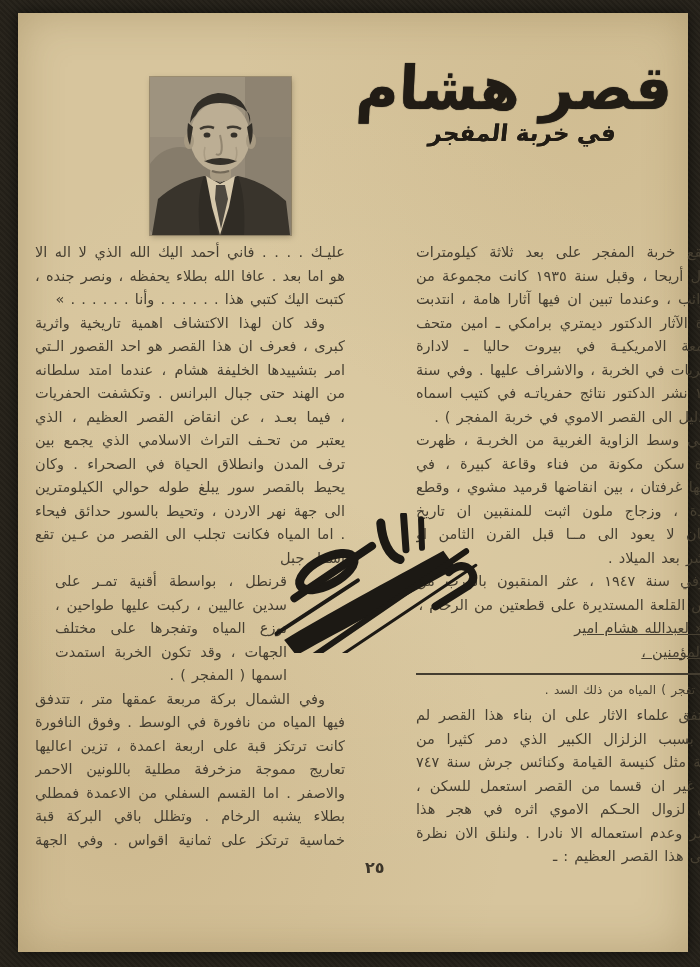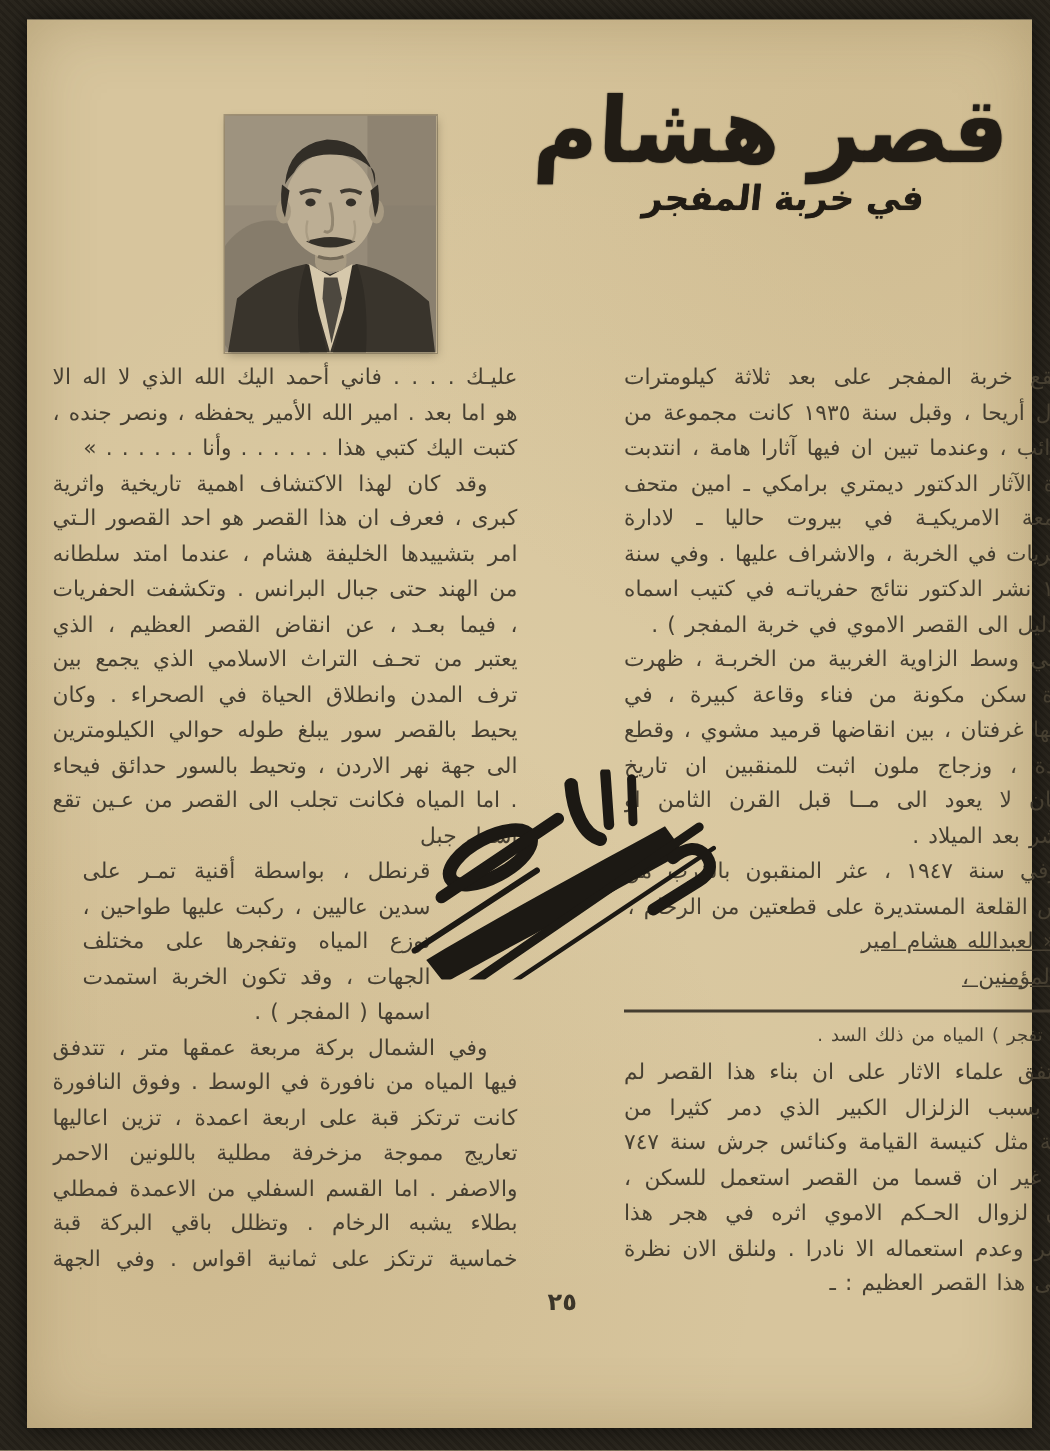--- a/index.html
+++ b/index.html
@@ -114,21 +114,21 @@
     <div class="inset">
       <p class="para inscription">« لعبدالله هشام امير المؤمنين ،</p>
     </div>
     <hr class="fn-rule">
     <p class="footnote">من ( تفجر ) المياه من ذلك السد .</p>
     <p class="para indent">اتفق علماء الاثار على ان بناء هذا القصر لم ينته بسبب الزلزال الكبير الذي دمر كثيرا من الابنية مثل كنيسة القيامة وكنائس جرش سنة ٧٤٧ م ، غير ان قسما من القصر استعمل للسكن ، وكان لزوال الحـكم الاموي اثره في هجر هذا القصر وعدم استعماله الا نادرا . ولنلق الان نظرة ، على هذا القصر العظيم : ـ</p>
 
   </div>
 
   <div class="col col-left">
-    <p class="para">عليـك . . . . فاني أحمد اليك الله الذي لا اله الا هو اما بعد . امير الله الأمير يحفظه ، ونصر جنده ، كتبت اليك كتبي هذا . . . . . . وأنا . . . . . . »</p>
+    <p class="para">عليـك . . . . فاني أحمد اليك الله الذي لا اله الا هو اما بعد . عافا الله بطلاء يحفظه ، ونصر جنده ، كتبت اليك كتبي هذا . . . . . . وأنا . . . . . . »</p>
     <p class="para indent">وقد كان لهذا الاكتشاف اهمية تاريخية واثرية كبرى ، فعرف ان هذا القصر هو احد القصور الـتي امر بتشييدها الخليفة هشام ، عندما امتد سلطانه من الهند حتى جبال البرانس . وتكشفت الحفريات ، فيما بعـد ، عن انقاض القصر العظيم ، الذي يعتبر من تحـف التراث الاسلامي الذي يجمع بين ترف المدن وانطلاق الحياة في الصحراء . وكان يحيط بالقصر سور يبلغ طوله حوالي الكيلومترين الى جهة نهر الاردن ، وتحيط بالسور حدائق فيحاء . اما المياه فكانت تجلب الى القصر من عـين تقع اسفل جبل</p>
     <div class="narrow">
       <p class="para">قرنطل ، بواسطة أقنية تمـر على سدين عاليين ، ركبت عليها طواحين ، توزع المياه وتفجرها على مختلف الجهات ، وقد تكون الخربة استمدت اسمها ( المفجر ) .</p>
     </div>
     <p class="para indent">وفي الشمال بركة مربعة عمقها متر ، تتدفق فيها المياه من نافورة في الوسط . وفوق النافورة كانت ترتكز قبة على اربعة اعمدة ، تزين اعاليها تعاريج مموجة مزخرفة مطلية باللونين الاحمر والاصفر . اما القسم السفلي من الاعمدة فمطلي بطلاء يشبه الرخام . وتظلل باقي البركة قبة خماسية ترتكز على ثمانية اقواس . وفي الجهة الغربية من الرحبـة مدخل رئيسي الى القصر ، على جانبيه مقاعد حجرية يعلوها زنار مزخرف بنقوش الازهار واوراق الاشجار ، وفوقه محاريب نصبت عليها التماثيل ، وفوقها قرميد على شكل قوس . ويقود المدخل الى ايوان طوله اثنا عشر مترا على نواجهه ،</p>
   </div>
 
   <svg class="calligraphy" viewBox="0 0 218 140">
     <g fill="#1c1914" stroke="#1c1914" transform="rotate(-14 109 70)">
 

